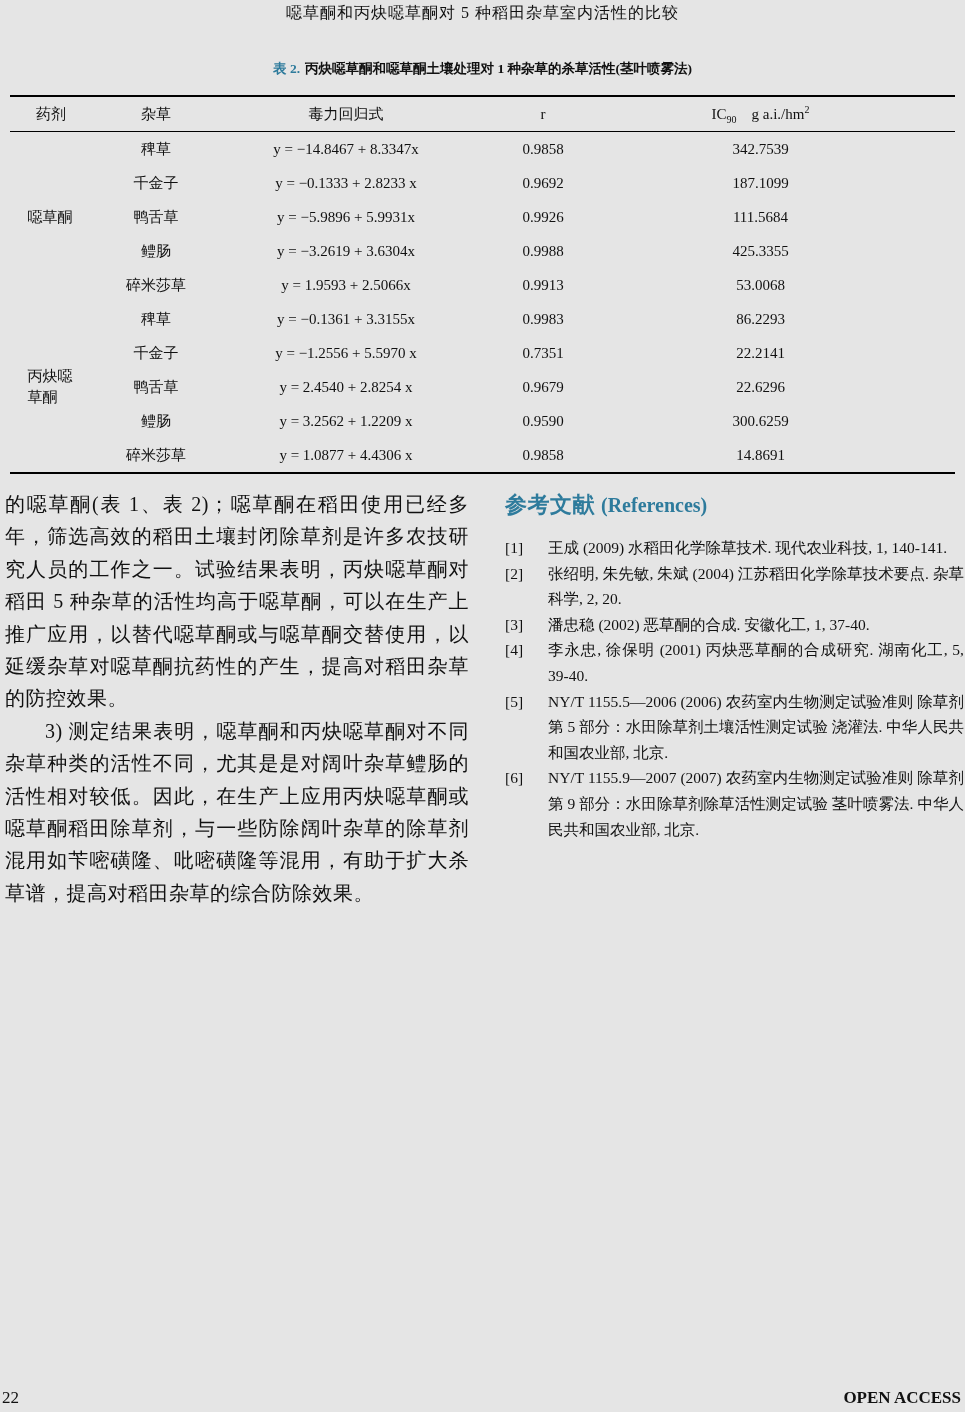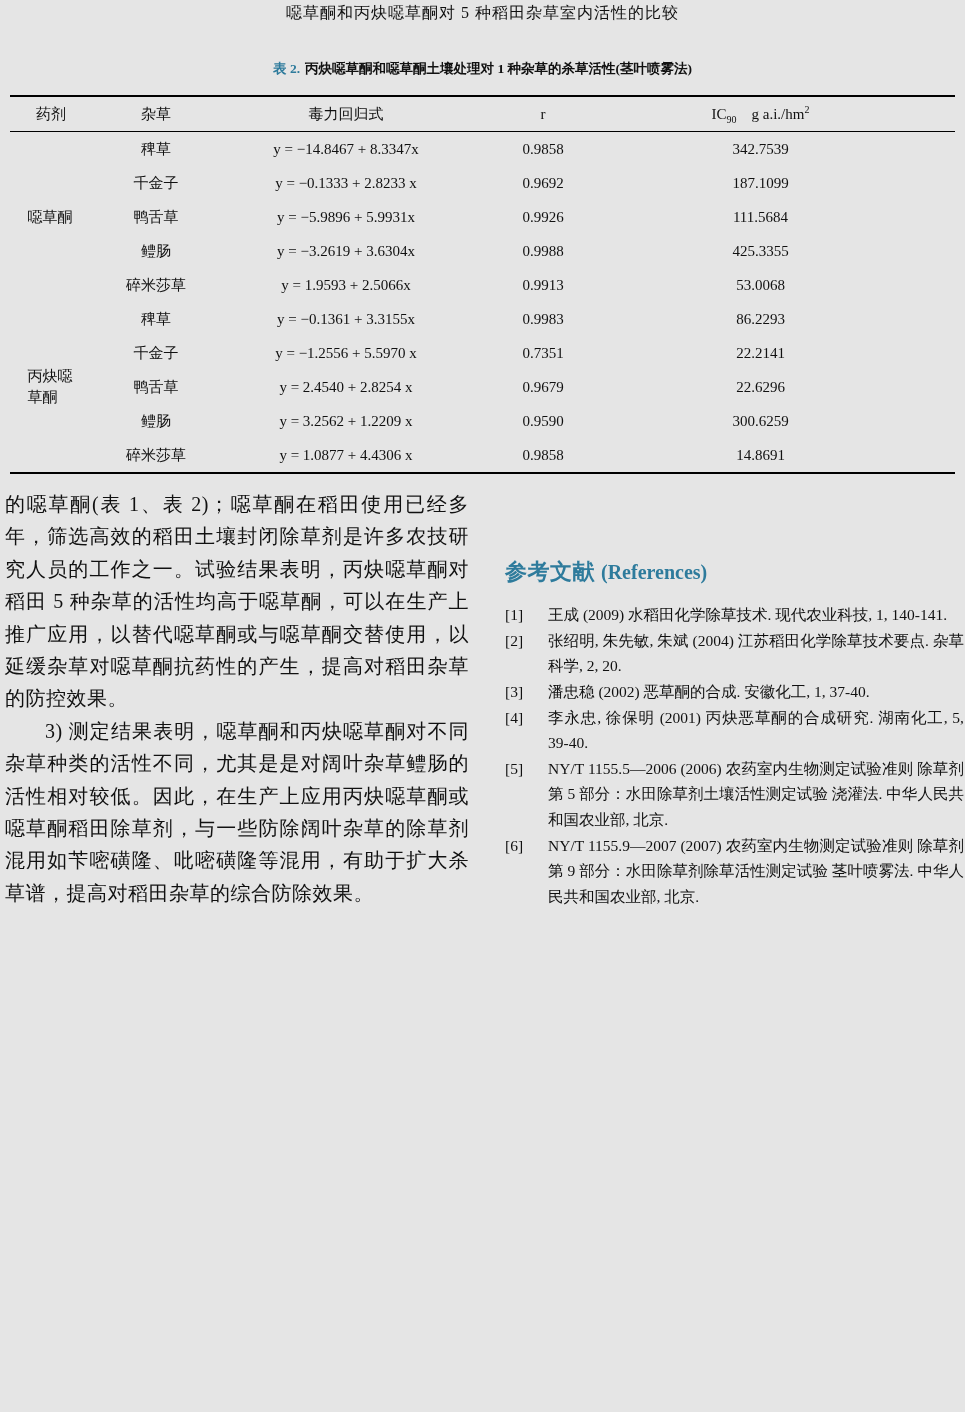--- a/index.html
+++ b/index.html
@@ -64,21 +64,20 @@
     text-align: left;
   }
   .weed-table sub { font-size: 10px; }
   .weed-table sup { font-size: 10px; }
   .ic-unit { margin-left: 15px; text-align: right; }
   
   .content {
     display: flex;
     margin: 14px 0 0 5px;
     gap: 36px;
-    align-items: flex-end;
   }
   .col-left {
     width: 464px;
     font-size: 20px;
     line-height: 32.4px;
     text-align: justify;
     letter-spacing: 0.5px;
   }
   .body-p { margin: 0; }
   .body-p.indent { text-indent: 2em; }
@@ -230,14 +229,18 @@
         <span class="ref-num">[5]</span>
         <span class="ref-text">NY/T 1155.5—2006 (2006) 农药室内生物测定试验准则 除草剂第 5 部分：水田除草剂土壤活性测定试验 浇灌法. 中华人民共和国农业部, 北京.</span>
       </div>
       <div class="ref-item">
         <span class="ref-num">[6]</span>
         <span class="ref-text">NY/T 1155.9—2007 (2007) 农药室内生物测定试验准则 除草剂 第 9 部分：水田除草剂除草活性测定试验 茎叶喷雾法. 中华人民共和国农业部, 北京.</span>
       </div>
     </div>
   </div>
 
+  <div class="footer">
+    <span class="page-num">22</span>
+    <span class="open-access">OPEN ACCESS</span>
+  </div>
 
 </div>
 
 </body></html>

